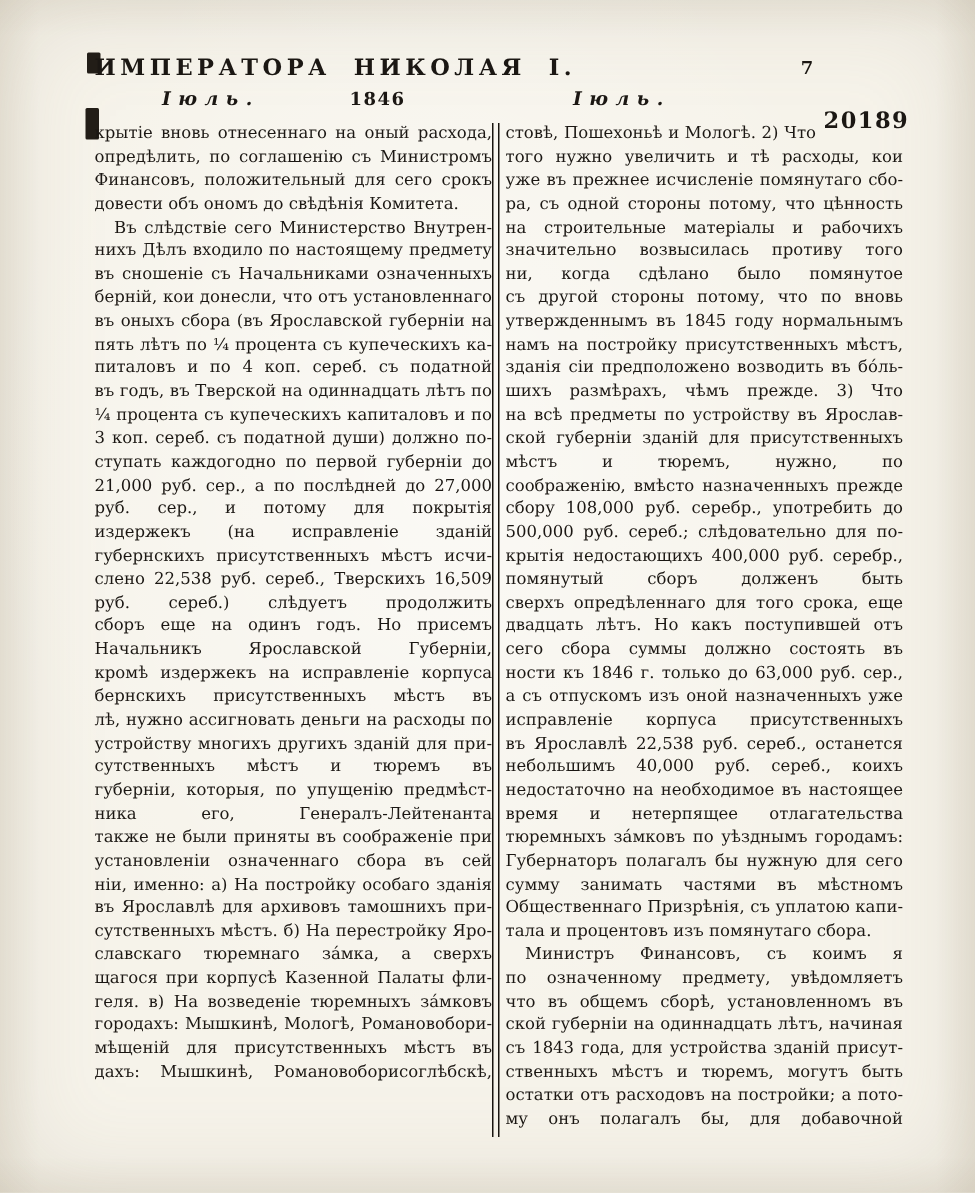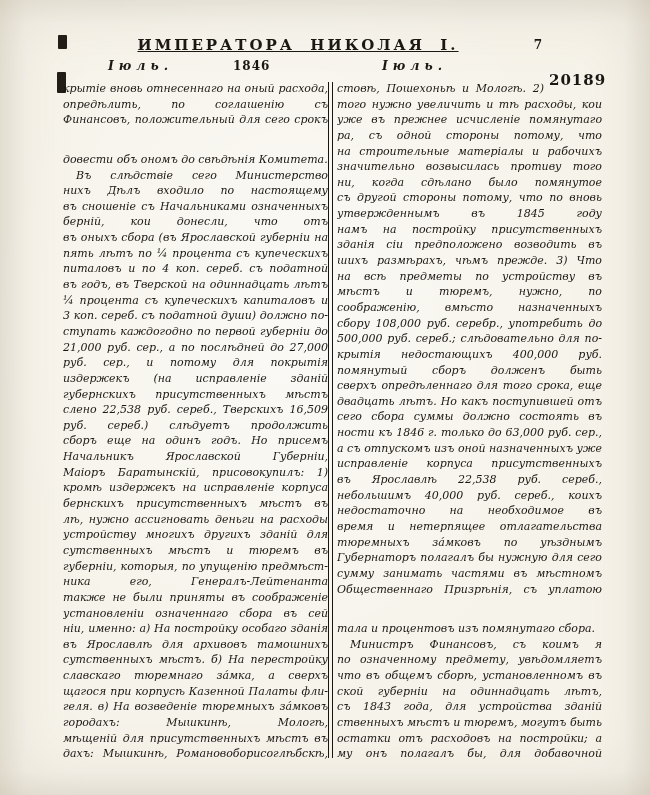--- a/index.html
+++ b/index.html
@@ -15,25 +15,24 @@
     background: #f6f3ea;
     background-image:
       radial-gradient(ellipse at 45% 40%, rgba(255,255,255,0.55) 0%, rgba(255,255,255,0) 60%),
       linear-gradient(90deg, rgba(190,180,158,0.18) 0%, rgba(190,180,158,0) 4%, rgba(190,180,158,0) 96%, rgba(190,180,158,0.22) 100%),
       linear-gradient(180deg, rgba(190,180,158,0.14) 0%, rgba(190,180,158,0) 3%, rgba(190,180,158,0) 97%, rgba(190,180,158,0.16) 100%);
     box-shadow: inset 0 0 70px rgba(150,138,112,0.22);
     color: #1b1713;
   }
   .header-title {
     position: absolute; left: 63px; top: 36px; width: 470px;
-    text-align: center;
+    text-align: left;
     font-size: 15px; font-weight: bold;
     letter-spacing: 3px; word-spacing: 7px;
     white-space: nowrap;
-    text-decoration: underline;
   }
   .page-num {
     position: absolute; left: 528px; top: 38px; width: 20px;
     font-size: 12px; font-weight: bold; text-align: center;
   }
   .run-month {
     position: absolute; top: 58px;
     font-size: 12.5px; font-style: italic; font-weight: bold;
     letter-spacing: 5px; white-space: nowrap;
   }
@@ -44,30 +43,30 @@
     font-size: 12px; font-weight: bold; text-align: left;
     letter-spacing: 1px;
   }
   .act-number {
     position: absolute; left: 549px; top: 71px;
     font-size: 15px; font-weight: bold; letter-spacing: 1px;
     white-space: nowrap;
   }
   .col {
     position: absolute; top: 81px; width: 265px;
-    font-size: 11px; line-height: 15.65px; font-style: italic;
+    font-size: 11px; line-height: 15.65px;
   }
   .col-left  { left: 63px; }
   .col-right { left: 337px; }
   .tline {
     height: 15.65px; overflow: hidden;
     text-align: justify; text-align-last: justify;
     white-space: normal;
   }
-  .tline.flush  { text-align: left; text-align-last: left; margin-top: 24px; }
+  .tline.flush  { text-align: left; text-align-last: left; }
   .tline.indent { text-indent: 13px; }
   .tline.short  { width: 207px; }
   .divider {
     position: absolute; left: 328px; top: 82px;
     width: 3px; height: 676px;
     border-left: 1.4px solid #18140f;
     border-right: 1.4px solid #18140f;
   }
   .artifact {
     position: absolute; background: #221d17; border-radius: 1px;
@@ -108,21 +107,20 @@
       <div class="tline">3 коп. сереб. съ податной души) должно по-</div>
       <div class="tline">ступать каждогодно по первой губерніи до</div>
       <div class="tline">21,000 руб. сер., а по послѣдней до 27,000</div>
       <div class="tline">руб. сер., и потому для покрытія помянутыхъ</div>
       <div class="tline">издержекъ (на исправленіе зданій Ярославскихъ</div>
       <div class="tline">губернскихъ присутственныхъ мѣстъ исчи-</div>
       <div class="tline">слено 22,538 руб. сереб., Тверскихъ 16,509</div>
       <div class="tline">руб. сереб.) слѣдуетъ продолжить означенный</div>
       <div class="tline">сборъ еще на одинъ годъ. Но присемъ бывшій</div>
       <div class="tline">Начальникъ Ярославской Губерніи, Генералъ-</div>
-      <div class="tline">Маіоръ Баратынскій, присовокупилъ: 1) что</div>
       <div class="tline">кромѣ издержекъ на исправленіе корпуса гу-</div>
       <div class="tline">бернскихъ присутственныхъ мѣстъ въ Ярослав-</div>
       <div class="tline">лѣ, нужно ассигновать деньги на расходы по</div>
       <div class="tline">устройству многихъ другихъ зданій для при-</div>
       <div class="tline">сутственныхъ мѣстъ и тюремъ въ Ярославской</div>
       <div class="tline">губерніи, которыя, по упущенію предмѣст-</div>
       <div class="tline">ника его, Генералъ-Лейтенанта Полторацкаго,</div>
       <div class="tline">также не были приняты въ соображеніе при</div>
       <div class="tline">установленіи означеннаго сбора въ сей губер-</div>
       <div class="tline">ніи, именно: а) На постройку особаго зданія</div>
@@ -143,20 +141,21 @@
       <div class="tline">ра, съ одной стороны потому, что цѣнность</div>
       <div class="tline">на строительные матеріалы и рабочихъ нынѣ</div>
       <div class="tline">значительно возвысилась противу того време-</div>
       <div class="tline">ни, когда сдѣлано было помянутое исчисленіе;</div>
       <div class="tline">съ другой стороны потому, что по вновь</div>
       <div class="tline">утвержденнымъ въ 1845 году нормальнымъ пла-</div>
       <div class="tline">намъ на постройку присутственныхъ мѣстъ,</div>
       <div class="tline">зданія сіи предположено возводить въ бо́ль-</div>
       <div class="tline">шихъ размѣрахъ, чѣмъ прежде. 3) Что засимъ</div>
       <div class="tline">на всѣ предметы по устройству въ Ярослав-</div>
+      <div class="tline">ской губерніи зданій для присутственныхъ</div>
       <div class="tline">мѣстъ и тюремъ, нужно, по приблизительному</div>
       <div class="tline">соображенію, вмѣсто назначенныхъ прежде къ</div>
       <div class="tline">сбору 108,000 руб. серебр., употребить до</div>
       <div class="tline">500,000 руб. сереб.; слѣдовательно для по-</div>
       <div class="tline">крытія недостающихъ 400,000 руб. серебр.,</div>
       <div class="tline">помянутый сборъ долженъ быть продолженъ,</div>
       <div class="tline">сверхъ опредѣленнаго для того срока, еще на</div>
       <div class="tline">двадцать лѣтъ. Но какъ поступившей отъ</div>
       <div class="tline">сего сбора суммы должно состоять въ налич-</div>
       <div class="tline">ности къ 1846 г. только до 63,000 руб. сер.,</div>

